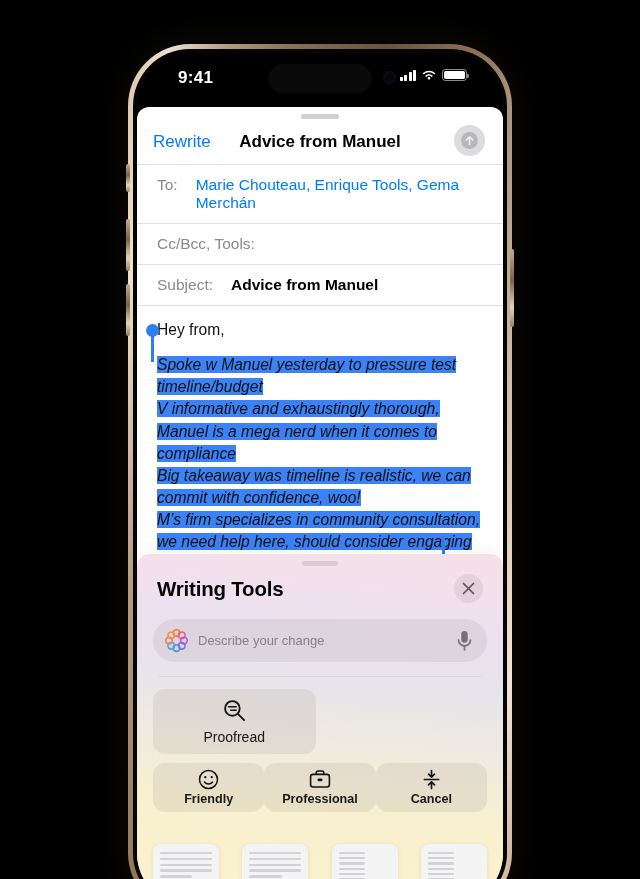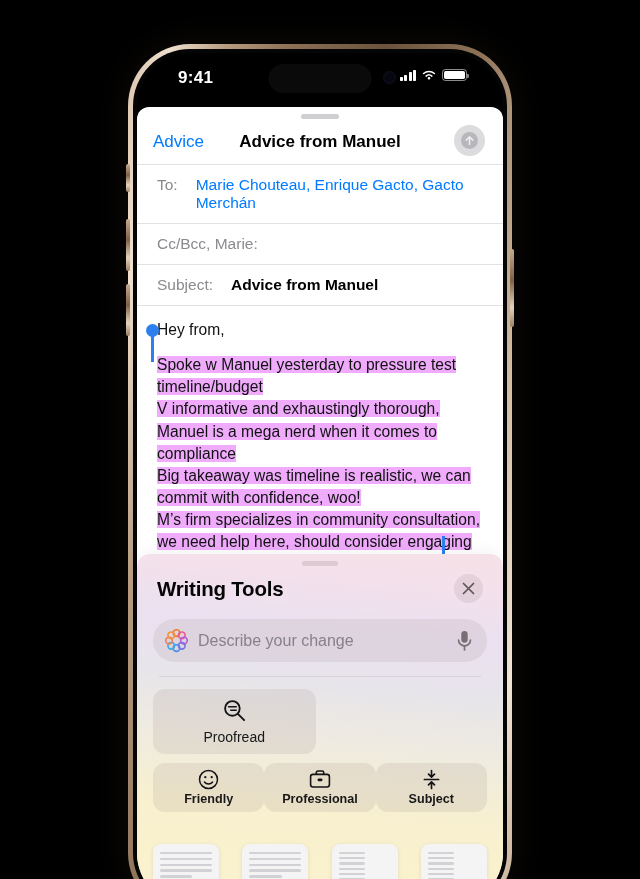--- a/index.html
+++ b/index.html
@@ -116,21 +116,21 @@
   .field-plain { color: #8a8a8e; }
   .subject-value { color: #000; font-weight: bold; }
 
   
   #mail-body {
     padding: 13px 20px 0 20px;
     font-size: 15.6px; line-height: 1.42; color: #111;
     position: relative;
   }
   #greeting { margin-bottom: 13px; }
-  #selected-text { background: #f0abfc; display: inline; box-decoration-break: clone; -webkit-box-decoration-break: clone; }
+  #selected-text { background: #3b82f6; display: inline; box-decoration-break: clone; font-style: italic; -webkit-box-decoration-break: clone; }
   #selection-handle-start {
     position: absolute; left: 14px; top: 30px; width: 2.6px; height: 26px; background: #2d7ff0;
   }
   #selection-handle-start::before {
     content:""; position:absolute; left:-5px; top:-12px;
     width: 13px; height: 13px; border-radius: 50%; background:#2d7ff0;
   }
   #selection-caret-end {
     position: absolute; right: 58px; bottom: -2px; width: 2.6px; height: 19px; background: #2d7ff0;
   }
@@ -170,21 +170,21 @@
   }
 
   
   #describe-row {
     margin: 16px 16px 0 16px; height: 43px; border-radius: 22px;
     background: rgba(160,140,145,0.16);
     display:flex; align-items:center; gap: 9px; padding: 0 14px 0 11px;
   }
   #describe-input {
     flex: 1; border: none; background: transparent; outline: none;
-    font-family: inherit; font-size: 16px; color: #3b3b3b;
+    font-family: inherit; font-size: 13px; color: #3b3b3b;
   }
   #describe-input::placeholder { color: #86808a; }
   #ai-icon { width: 25px; height: 25px; flex: none; }
   #mic-icon { width: 17px; height: 22px; flex: none; opacity: .62; }
 
   #panel-divider {
     height: 0.7px; background: rgba(120,110,110,0.14);
     margin: 14px 22px 0 22px;
   }
 
@@ -261,36 +261,36 @@
         <span id="batt">
               <b></b>
             </span>
       </div>
     </div>
 
     <div id="compose-sheet">
       <div id="sheet-grabber"></div>
 
       <div id="nav-bar">
-        <span id="cancel-button">Advice</span>
+        <span id="cancel-button">Rewrite</span>
         <span id="compose-title">Advice from Manuel</span>
         <span id="send-button">
           <svg width="17" height="17" viewBox="0 0 17 17">
             <circle cx="8.5" cy="8.5" r="8.5" fill="#b7b7bb"></circle>
             <path d="M8.5 12.4V5.2M8.5 4.8l3.3 3.3M8.5 4.8L5.2 8.1" stroke="#ececee" stroke-width="1.6" fill="none" stroke-linecap="round" stroke-linejoin="round"></path>
           </svg>
         </span>
       </div>
 
       <div class="field-row">
         <span class="field-label">To:</span>
-        <span class="recipients">Marie Chouteau, Enrique Gacto, Gacto Merchán</span>
+        <span class="recipients">Marie Chouteau, Enrique Tools, Gema Merchán</span>
       </div>
       <div class="field-row">
-        <span class="field-label">Cc/Bcc, Marie:</span>
+        <span class="field-label">Cc/Bcc, Tools:</span>
       </div>
       <div class="field-row">
         <span class="field-label">Subject:</span>
         <span class="subject-value">Advice from Manuel</span>
       </div>
       <div class="field-row" style="padding:0;border-top:0.7px solid #e2e2e5;"></div>
 
       <div id="mail-body">
         <div id="greeting">Hey from,</div>
         <div id="selection-handle-start"></div>
@@ -362,21 +362,21 @@
             <rect x="8.6" y="9.6" width="4.8" height="2.6" rx="1" fill="#141416"></rect>
           </svg>
           <span class="action-label">Professional</span>
         </div>
         <div class="action-card">
           <svg class="action-icon" width="21" height="21" viewBox="0 0 21 21">
             <path d="M10.5 1.6v6.1M7.5 5.1l3 3 3-3" stroke="#141416" stroke-width="1.7" fill="none" stroke-linecap="round" stroke-linejoin="round"></path>
             <path d="M3.4 10.5h14.2" stroke="#141416" stroke-width="1.7" stroke-linecap="round"></path>
             <path d="M10.5 19.4v-6.1M7.5 15.9l3-3 3 3" stroke="#141416" stroke-width="1.7" fill="none" stroke-linecap="round" stroke-linejoin="round"></path>
           </svg>
-          <span class="action-label">Subject</span>
+          <span class="action-label">Cancel</span>
         </div>
       </div>
 
       <div id="doc-strip">
             <div class="doc-card">
               <div class="ln"></div>
               <div class="ln"></div>
               <div class="ln"></div>
               <div class="ln"></div>
               <div class="ln" style="width: 62%;"></div>

